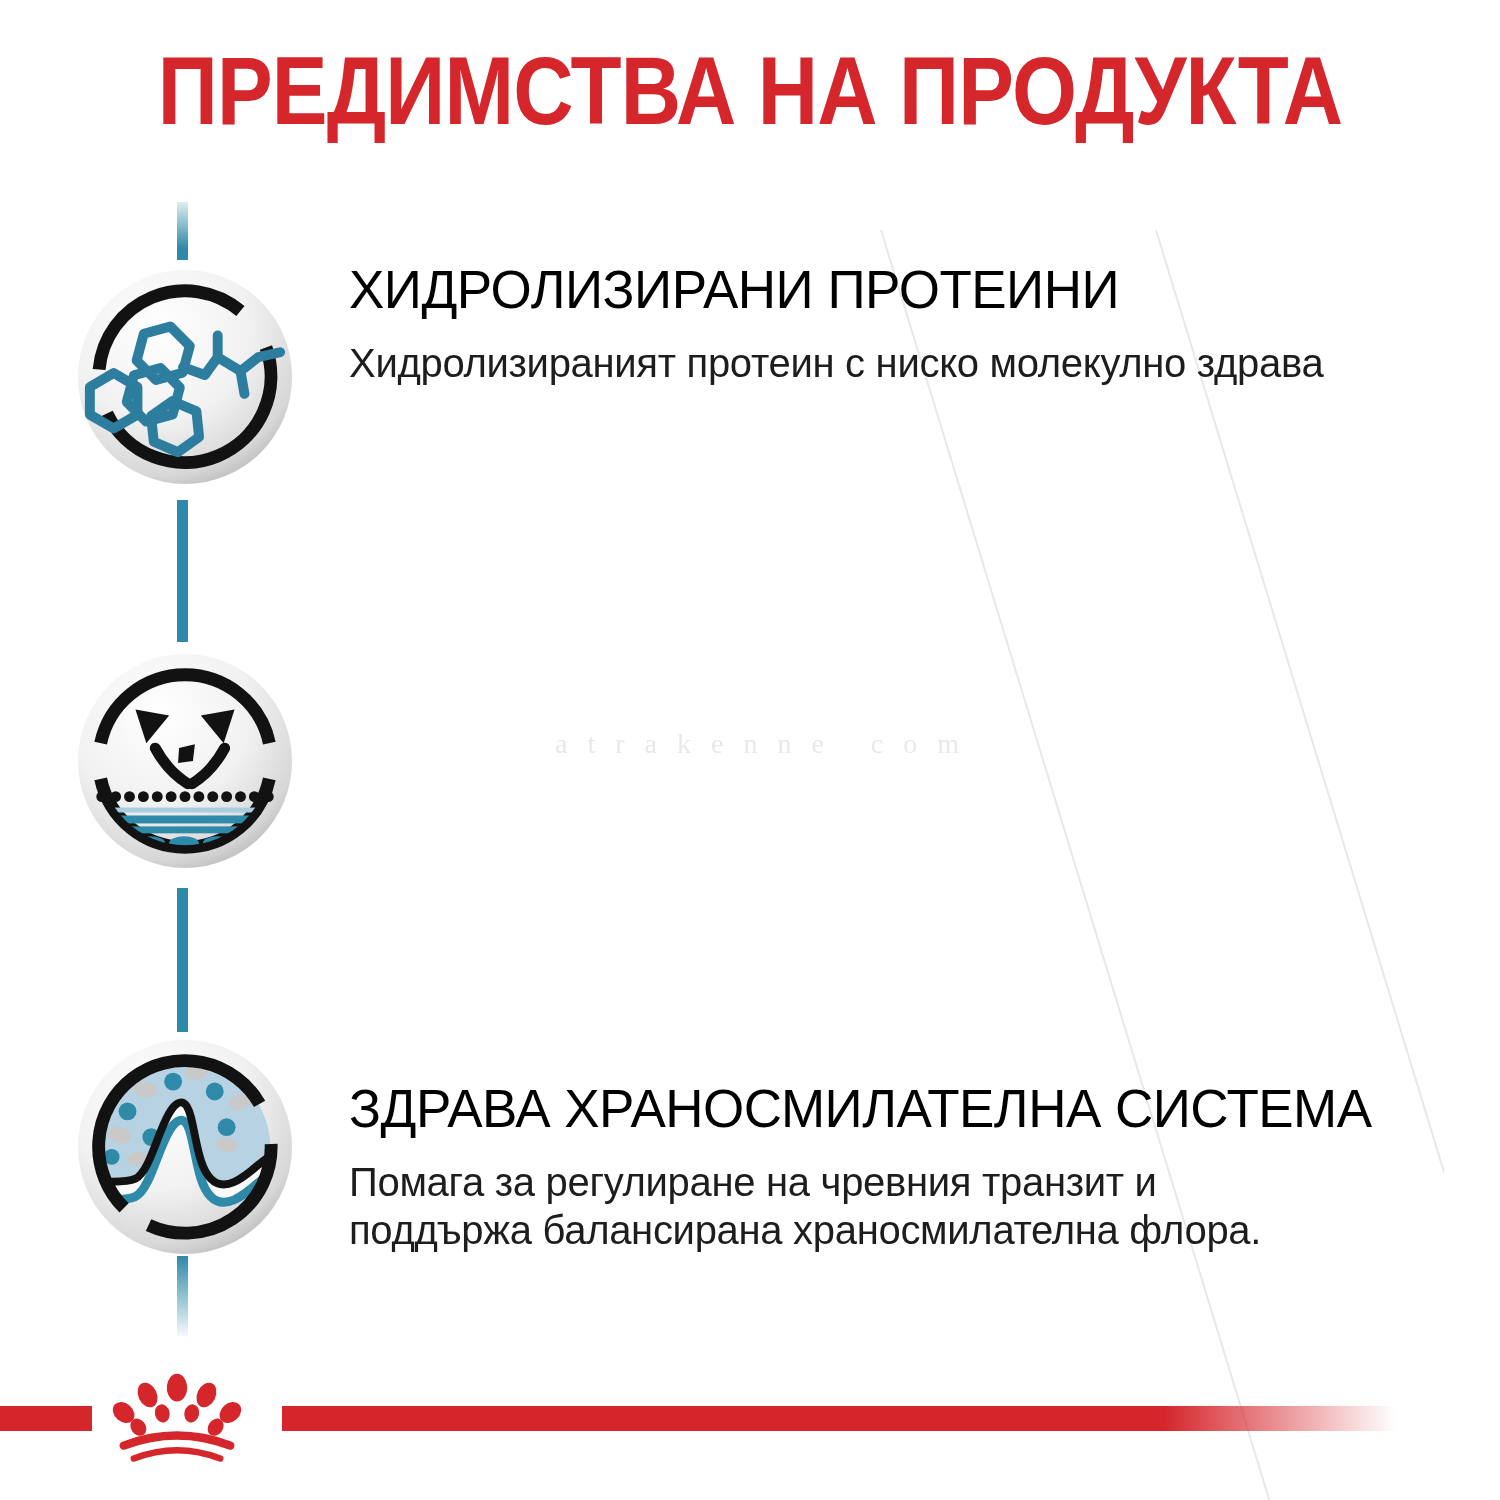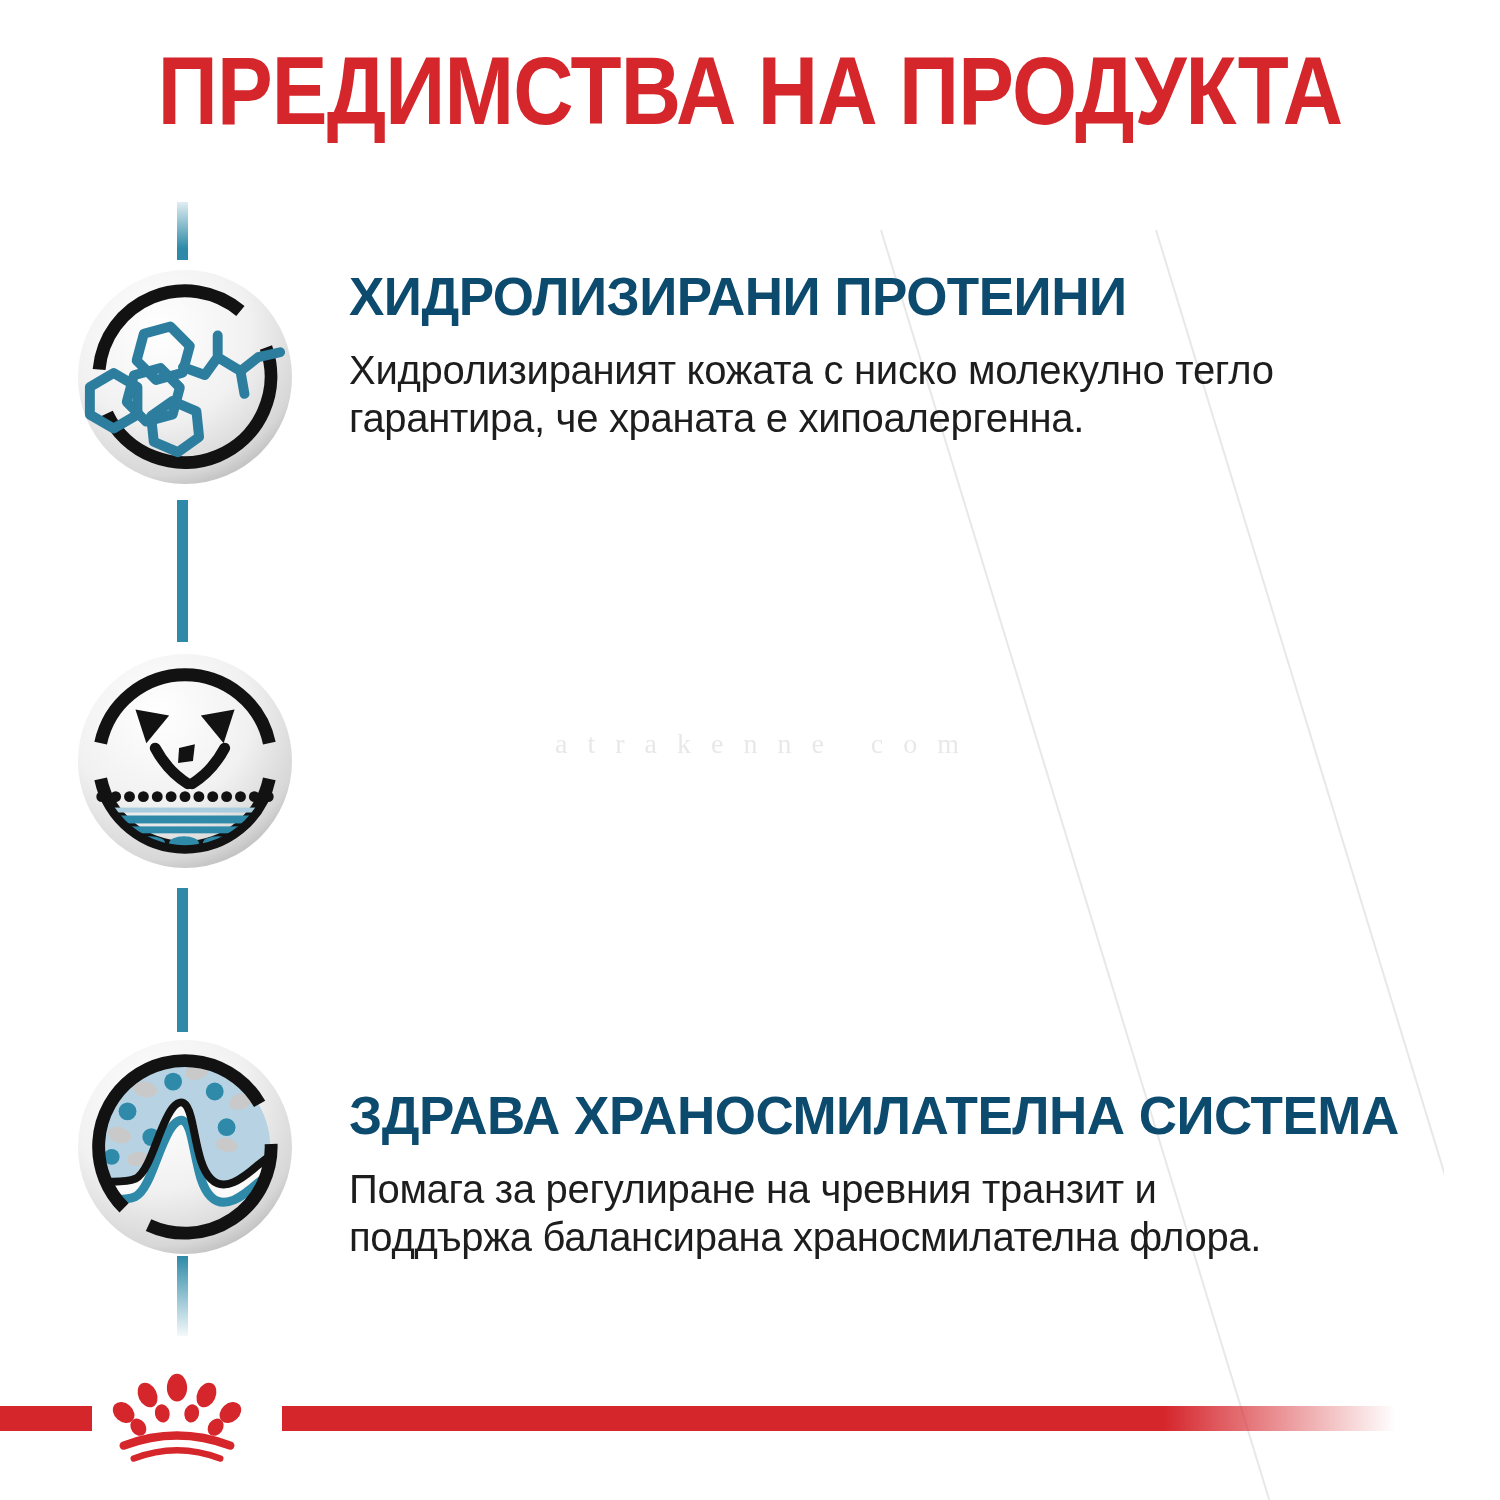--- a/index.html
+++ b/index.html
@@ -15,21 +15,21 @@
   }
   
   .dash{position:absolute;left:177px;width:11px;background:#2e8aa8;}
   .dash.fade-top{background:linear-gradient(180deg,rgba(46,138,168,0.15) 0%,rgba(46,138,168,1) 80%);}
   .dash.fade-bottom{background:linear-gradient(180deg,rgba(46,138,168,1) 0%,rgba(46,138,168,0.05) 100%);}
   
   .icon{position:absolute;left:76px;width:218px;height:218px;}
   
   .benefit{position:absolute;left:349px;width:1145px;}
   .benefit h2{
-    margin:8px 0 22px 0;font-size:53px;line-height:1.02;font-weight:700;color:#0c4a6e;
+    margin:1px 0 22px 0;font-size:53px;line-height:1.02;font-weight:400;color:#000000;
     letter-spacing:-0.5px;white-space:nowrap;
   }
   .benefit .line{
     margin:0;font-size:40px;line-height:48px;color:#1d1d1d;font-weight:400;
     letter-spacing:-0.3px;white-space:nowrap;
   }
   
   .wm-text{
     position:absolute;left:555px;top:728px;font-family:"Liberation Serif",serif;
     font-size:28px;letter-spacing:20px;color:rgba(150,150,150,0.22);white-space:nowrap;
@@ -182,22 +182,21 @@
       <path d="M8 157 C30 151 46 157 60 151 C76 143 84 95 98 79 C106 70 112 73 116 89 C122 113 124 139 136 151 C150 165 168 151 184 137 C196 127 208 121 220 117" stroke="#fafafa" stroke-width="12" fill="none"></path>
       <path d="M8 166 C30 160 46 166 60 160 C76 152 84 104 98 88 C106 79 112 82 116 98 C122 122 124 148 136 160 C150 174 168 160 184 146 C196 136 208 130 220 126" stroke="#2e8aa8" stroke-width="9" fill="none"></path>
       <path d="M8 148 C30 142 46 148 60 142 C76 134 84 86 98 70 C106 61 112 64 116 80 C122 104 124 130 136 142 C150 156 168 142 184 128 C196 118 208 112 220 108" stroke="#121212" stroke-width="8" fill="none"></path>
     </g>
     <path d="M185.3 66.5 A87 87 0 1 0 48.5 171.5" stroke="#121212" stroke-width="13" fill="none"></path>
     <path d="M73.2 188.8 A87 87 0 0 0 196.9 107" stroke="#121212" stroke-width="13" fill="none"></path>
   </svg>
 
   <section class="benefit" style="top:262px">
     <h2>ХИДРОЛИЗИРАНИ ПРОТЕИНИ</h2>
-    <p class="line">Хидролизираният кожата с ниско молекулно тегло</p>
-    <p class="line">гарантира, че храната е хипоалергенна.</p>
+    <p class="line">Хидролизираният протеин с ниско молекулно здрава</p>
   </section>
 
 
   <section class="benefit" style="top:1081px">
     <h2>ЗДРАВА ХРАНОСМИЛАТЕЛНА СИСТЕМА</h2>
     <p class="line">Помага за регулиране на чревния транзит и</p>
     <p class="line">поддържа балансирана храносмилателна флора.</p>
   </section>
 
   <div class="wm-text">atrakenne com</div>

